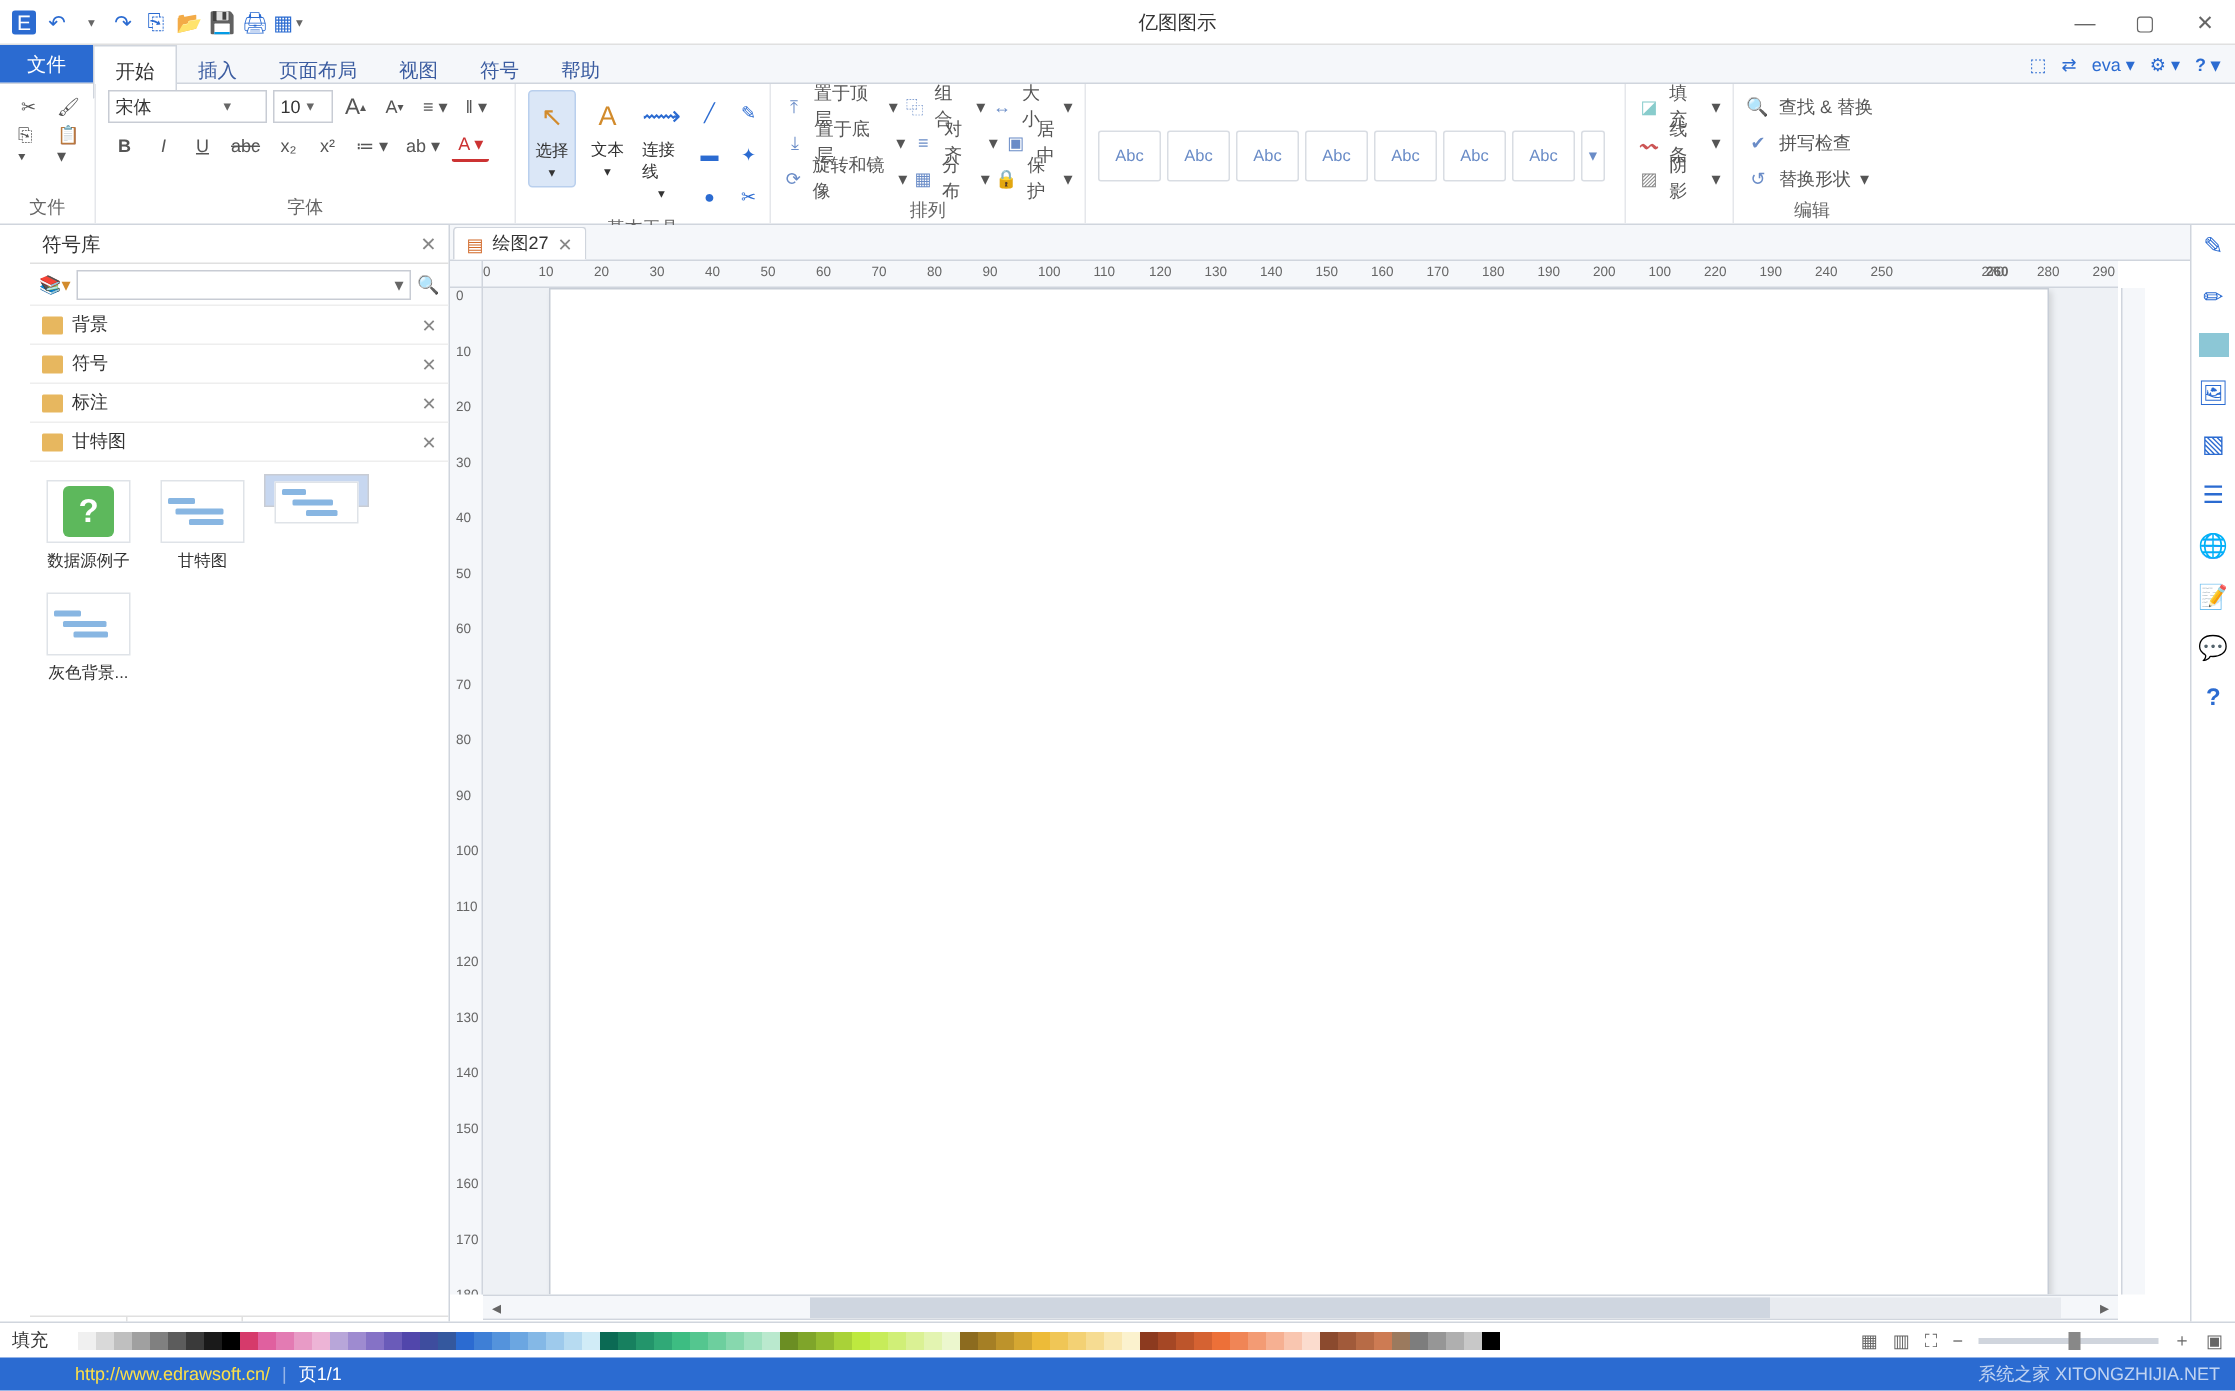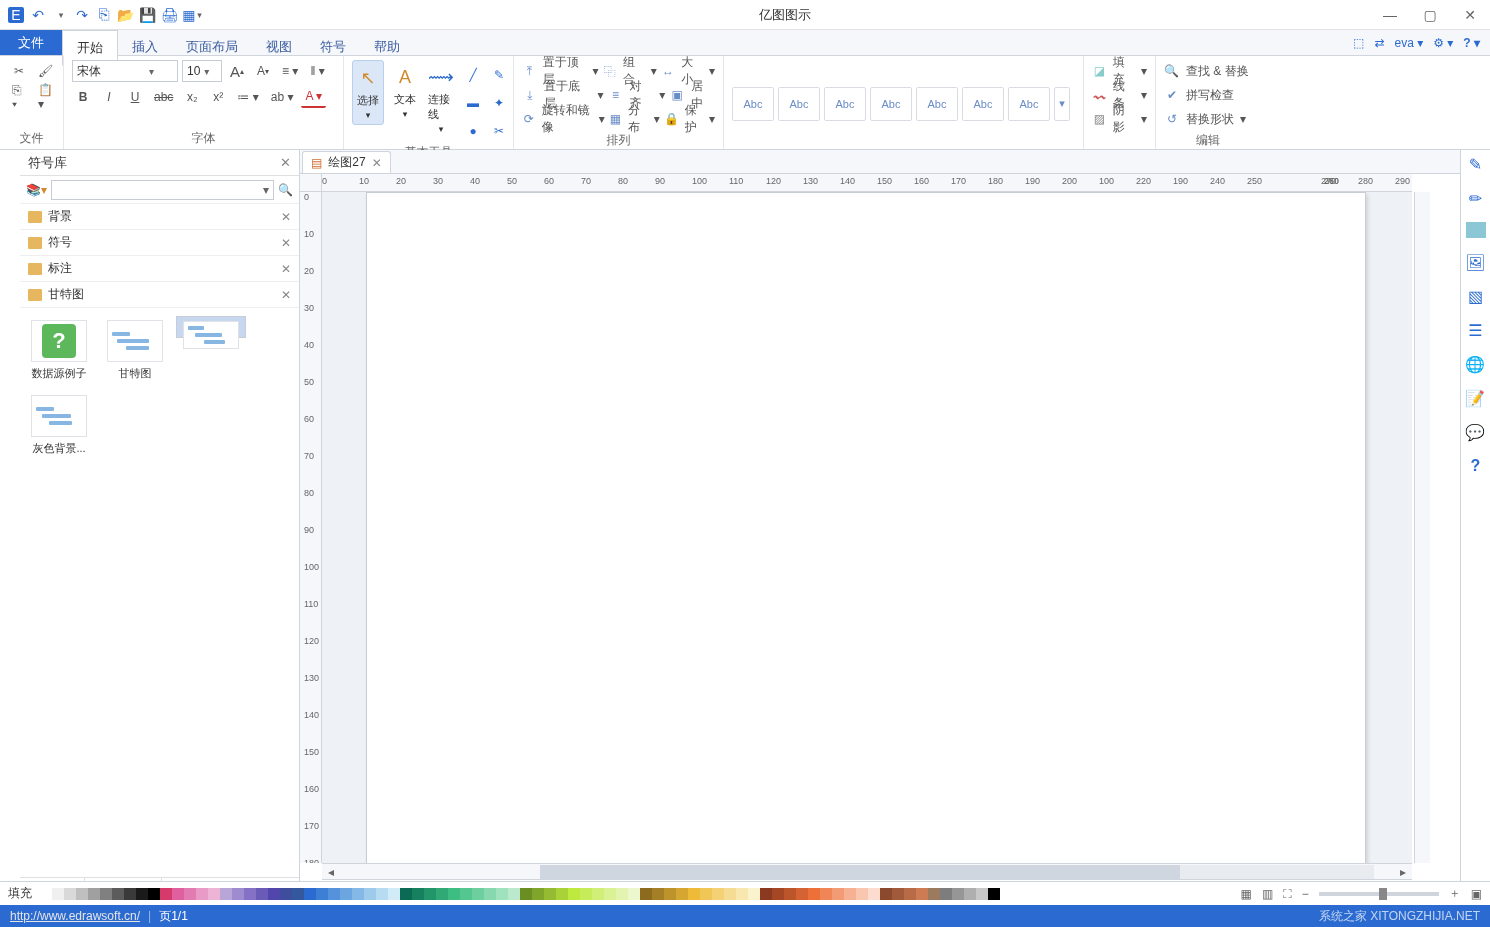--- a/index.html
+++ b/index.html
@@ -103,21 +103,21 @@
 
 .statusbar{position:absolute;left:0;right:0;bottom:0;height:24px;background:#fff;border-top:1px solid #d0d5dd;display:flex;align-items:center;padding:0 8px;font-size:12px;gap:8px;}
 .statusbar .fill-label{flex:0 0 auto;}
 .statusbar .swatches{display:flex;gap:0;}
 .statusbar .swatches span{width:12px;height:12px;display:inline-block;}
 .statusbar .right{margin-left:auto;display:flex;align-items:center;gap:10px;color:#666;}
 .slider{width:120px;height:4px;background:#d0d5dd;position:relative;}
 .slider .knob{position:absolute;left:50%;top:-4px;width:8px;height:12px;background:#888;}
 
 .footer{position:absolute;left:0;bottom:0;height:22px;background:#2b6bd1;color:#fff;width:100%;display:flex;align-items:center;padding:0 10px;font-size:12px;gap:8px;}
-.footer a{color:#e5e5e5;text-decoration:underline;}
+.footer a{color:#fde047;margin-left:40px;}
 .sep{color:rgba(255,255,255,.5);}
 
 </style>
 </head>
 <body>
 
 <div class="titlebar">
   <div class="qat">
     <span class="ico" style="background:#2b6bd1;color:#fff;border-radius:2px;">E</span>
     <span class="ico">↶</span>

